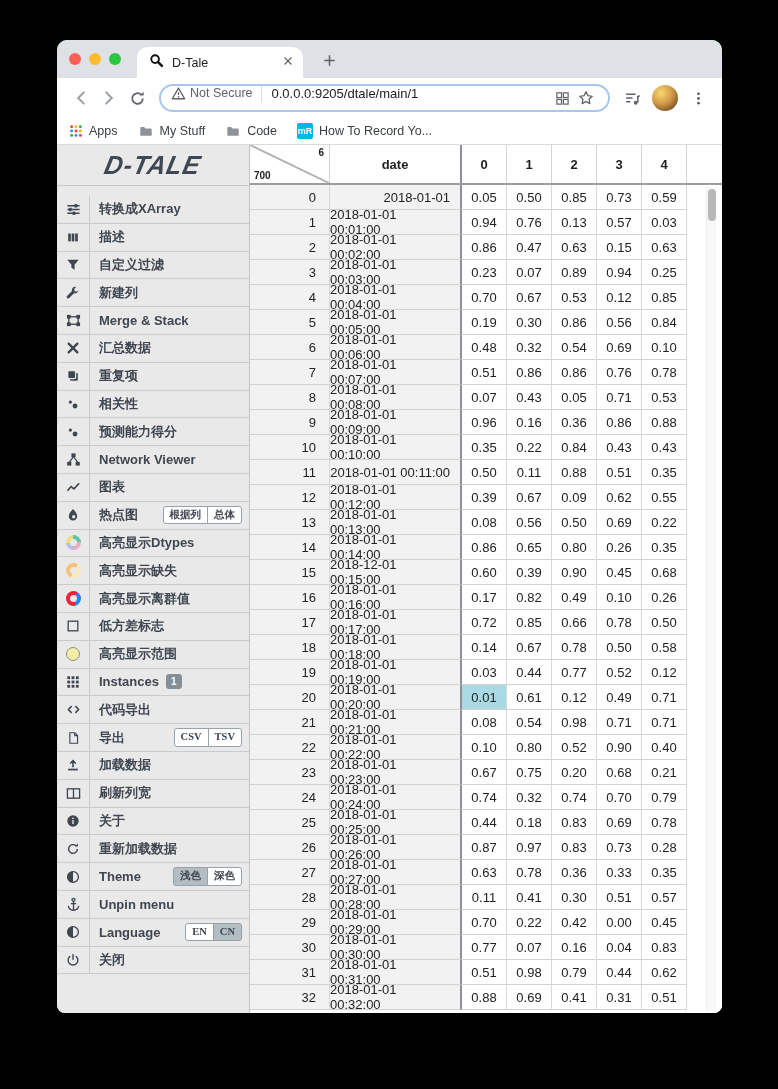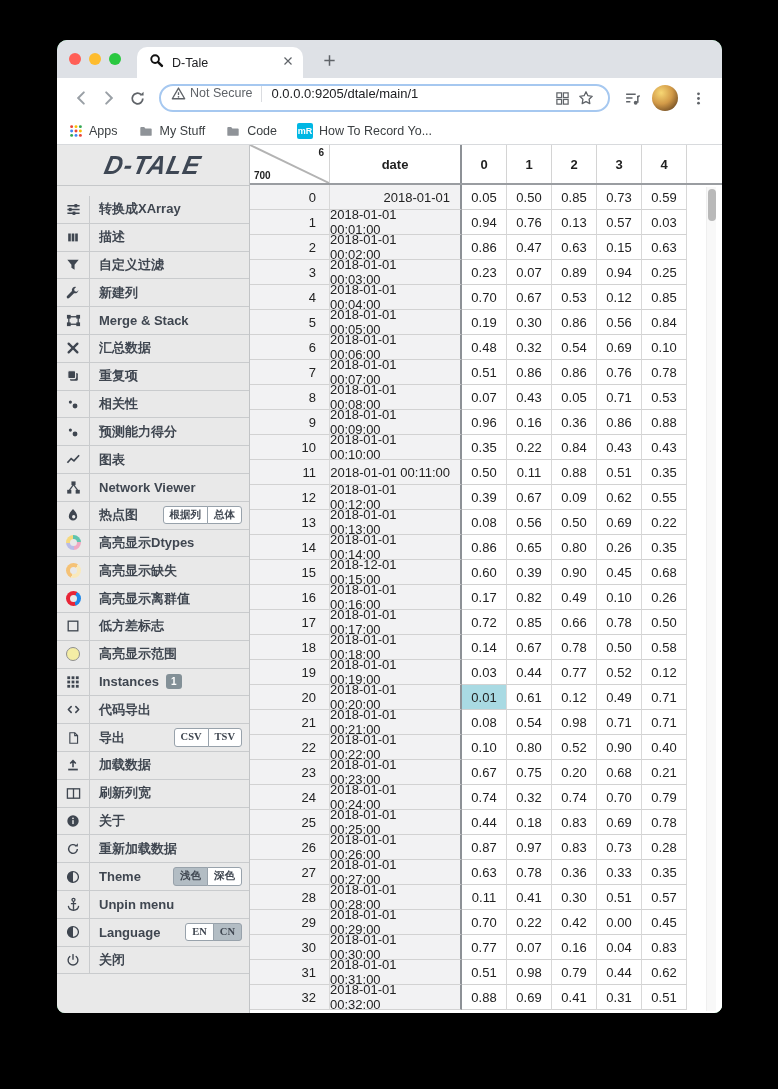--- a/index.html
+++ b/index.html
@@ -324,40 +324,40 @@
               <svg width="14" height="14" viewBox="0 0 16 16">
                 <circle cx="5" cy="5.8" r="1.8" fill="#3f4650"></circle>
                 <circle cx="10.3" cy="10.3" r="2.8" fill="#3f4650"></circle>
               </svg>
             </span>
             <span class="s-label">预测能力得分</span>
           </div>
           <div class="s-item">
             <span class="s-icon">
               <svg width="15" height="15" viewBox="0 0 16 16">
-                <polyline points="1.5,11.5 5.5,7 8.5,9.5 14,3.5" fill="none" stroke="#3f4650" stroke-width="1.8"></polyline>
-              </svg>
-            </span>
-            <span class="s-label">图表</span>
-          </div>
-          <div class="s-item">
-            <span class="s-icon">
-              <svg width="15" height="15" viewBox="0 0 16 16">
                 <g stroke="#3f4650" stroke-width="1.3">
                   <line x1="8" y1="5" x2="3.5" y2="11"></line>
                   <line x1="8" y1="5" x2="12.5" y2="11"></line>
                 </g>
                 <g fill="#3f4650">
                   <rect x="5.8" y="1.5" width="4.4" height="4"></rect>
                   <rect x="1.3" y="10.5" width="4.4" height="4"></rect>
                   <rect x="10.3" y="10.5" width="4.4" height="4"></rect>
                 </g>
               </svg>
             </span>
             <span class="s-label">Network Viewer</span>
+          </div>
+          <div class="s-item">
+            <span class="s-icon">
+              <svg width="15" height="15" viewBox="0 0 16 16">
+                <polyline points="1.5,11.5 5.5,7 8.5,9.5 14,3.5" fill="none" stroke="#3f4650" stroke-width="1.8"></polyline>
+              </svg>
+            </span>
+            <span class="s-label">图表</span>
           </div>
           <div class="s-item">
             <span class="s-icon">
               <svg width="14" height="14" viewBox="0 0 16 16">
                 <path d="M8 1.2C5 4.4 3.2 7 3.2 9.6a4.8 4.8 0 0 0 9.6 0C12.8 7 11 4.4 8 1.2z" fill="#3f4650"></path>
                 <circle cx="8.8" cy="10" r="1.9" fill="#e9e9e9"></circle>
               </svg>
             </span>
             <span class="s-label">热点图</span>
             <span class="s-right">

